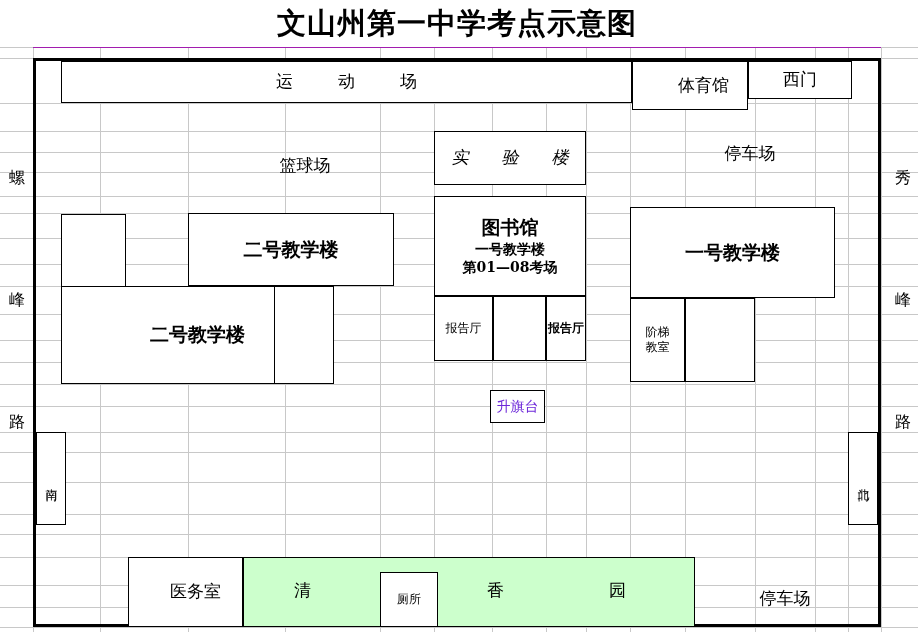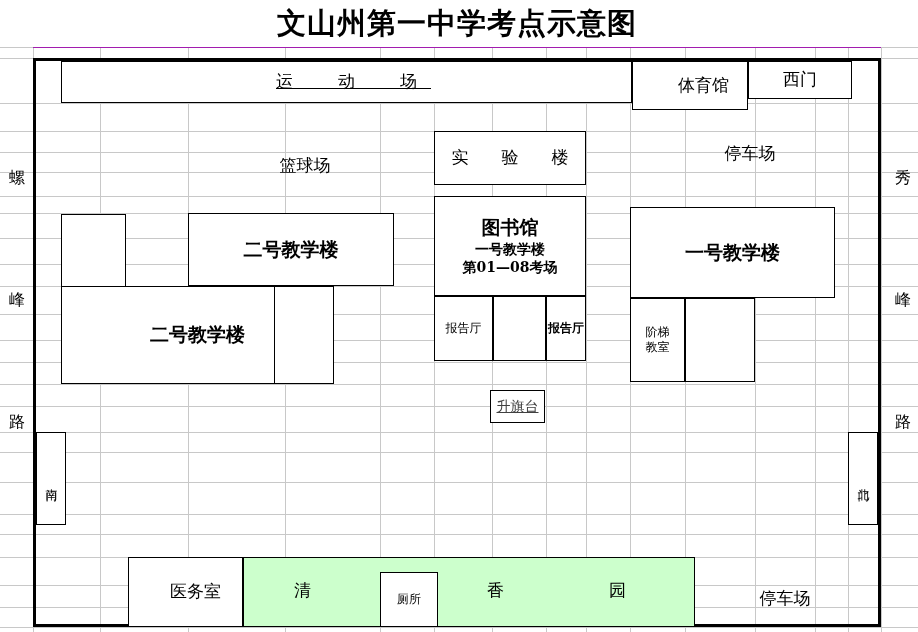--- a/index.html
+++ b/index.html
@@ -44,35 +44,35 @@
     box-sizing:border-box;
     background:#fff;
     display:flex;align-items:center;justify-content:center;
     text-align:center;
     font-size:15px;color:#000;
     font-family:"DejaVu Serif","Liberation Serif",serif;
     line-height:1.25;
   }
   .nob{border:none;background:transparent;}
 
-  .lbl-sp{letter-spacing:14px;text-indent:14px;text-decoration:underline;}
+  .lbl-sp{letter-spacing:14px;text-indent:14px;}
   .lbl-sp2{letter-spacing:8px;text-indent:8px;}
 
   .big{font-size:19px;font-weight:bold;}
   .mid{font-size:17px;}
   .sm{font-size:12px;font-weight:bold;}
   .sm2{font-size:12px;}
 
   .stack{display:flex;flex-direction:column;align-items:center;justify-content:center;}
   .stack .l1{font-size:19px;font-weight:bold;margin-bottom:2px;}
   .stack .l2{font-size:14px;font-weight:bold;}
   .stack .l3{font-size:14px;font-weight:bold;}
 
   .green{background:#ccffcc;}
-  .red{color:#404040;font-size:14px;text-decoration:underline;}
+  .red{color:#6d28d9;font-size:14px;}
 
   
   .roadlbl{
     position:absolute;
     font-size:16px;color:#000;
     font-family:"DejaVu Serif","Liberation Serif",serif;
     text-align:center;width:22px;
   }
   .vert{
     writing-mode:vertical-rl;text-orientation:upright;
@@ -144,21 +144,21 @@
   <div class="box lbl-sp mid" style="left:61px;top:61px;width:571px;height:42px;">运　动　场</div>
 
   <div class="box mid" style="left:632px;top:61px;width:116px;height:49px;padding-left:27px;">体育馆</div>
 
   <div class="box mid" style="left:748px;top:61px;width:104px;height:38px;">西门</div>
 
   <div class="box nob mid" style="left:215px;top:152px;width:180px;height:28px;">篮球场</div>
 
   <div class="box nob mid" style="left:660px;top:140px;width:180px;height:28px;">停车场</div>
 
-  <div class="box lbl-sp2 mid" style="left:434px;top:131px;width:152px;height:54px;">实　验　楼</div>
+  <div class="box lbl-sp2 mid" style="left:434px;top:131px;width:152px;height:54px;font-style:italic;">实　验　楼</div>
 
   <div class="box big" style="left:188px;top:213px;width:206px;height:73px;">二号教学楼</div>
 
   <div class="box" style="left:61px;top:214px;width:65px;height:170px;"></div>
   <div class="box big" style="left:61px;top:286px;width:273px;height:98px;">二号教学楼</div>
   <div class="box" style="left:274px;top:286px;width:60px;height:98px;"></div>
 
   <div class="box stack" style="left:434px;top:196px;width:152px;height:100px;">
     <span class="l1">图书馆</span>
     <span class="l2">一号教学楼</span>

